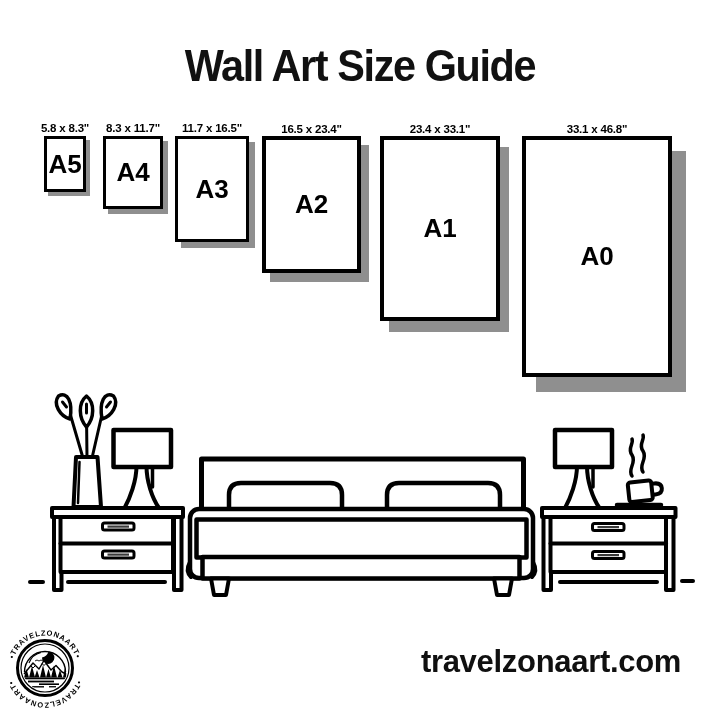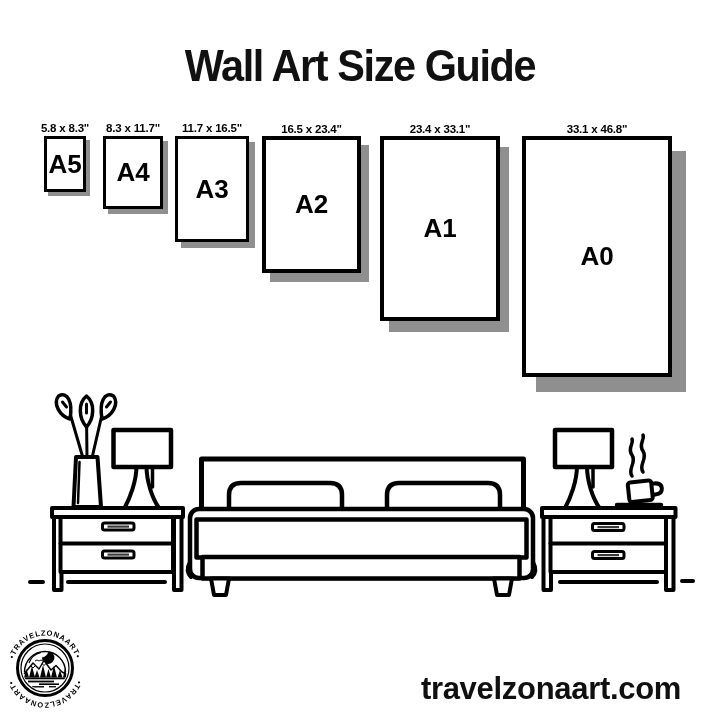--- a/index.html
+++ b/index.html
@@ -31,21 +31,21 @@
   .b-a2{left:262px;top:136px;width:99px;height:137px;border-width:4px;box-shadow:8px 9px 0 0 #8f8f8f;}
   .b-a1{left:380px;top:136px;width:120px;height:185px;border-width:4px;box-shadow:9px 11px 0 0 #8f8f8f;}
   .b-a0{left:522px;top:136px;width:150px;height:241px;border-width:4px;box-shadow:14px 15px 0 0 #8f8f8f;}
   
   .scene{position:absolute;left:0;top:378px;width:720px;height:227px;}
   
   .logo{position:absolute;left:1px;top:624px;width:88px;height:88px;}
   .logo text{font-family:"Liberation Sans", sans-serif;font-weight:bold;}
   
   .website{
-    position:absolute;top:671px;left:551px;transform:translateX(-50%);
+    position:absolute;top:644px;left:551px;transform:translateX(-50%);
     font-size:31px;font-weight:bold;color:#101010;letter-spacing:-0.3px;white-space:nowrap;
   }
 </style>
 </head>
 <body>
 
 <h1 class="title">Wall Art Size Guide</h1>
 
 <div class="sizebox b-a5">
   <span class="dims">5.8 x 8.3"</span>

